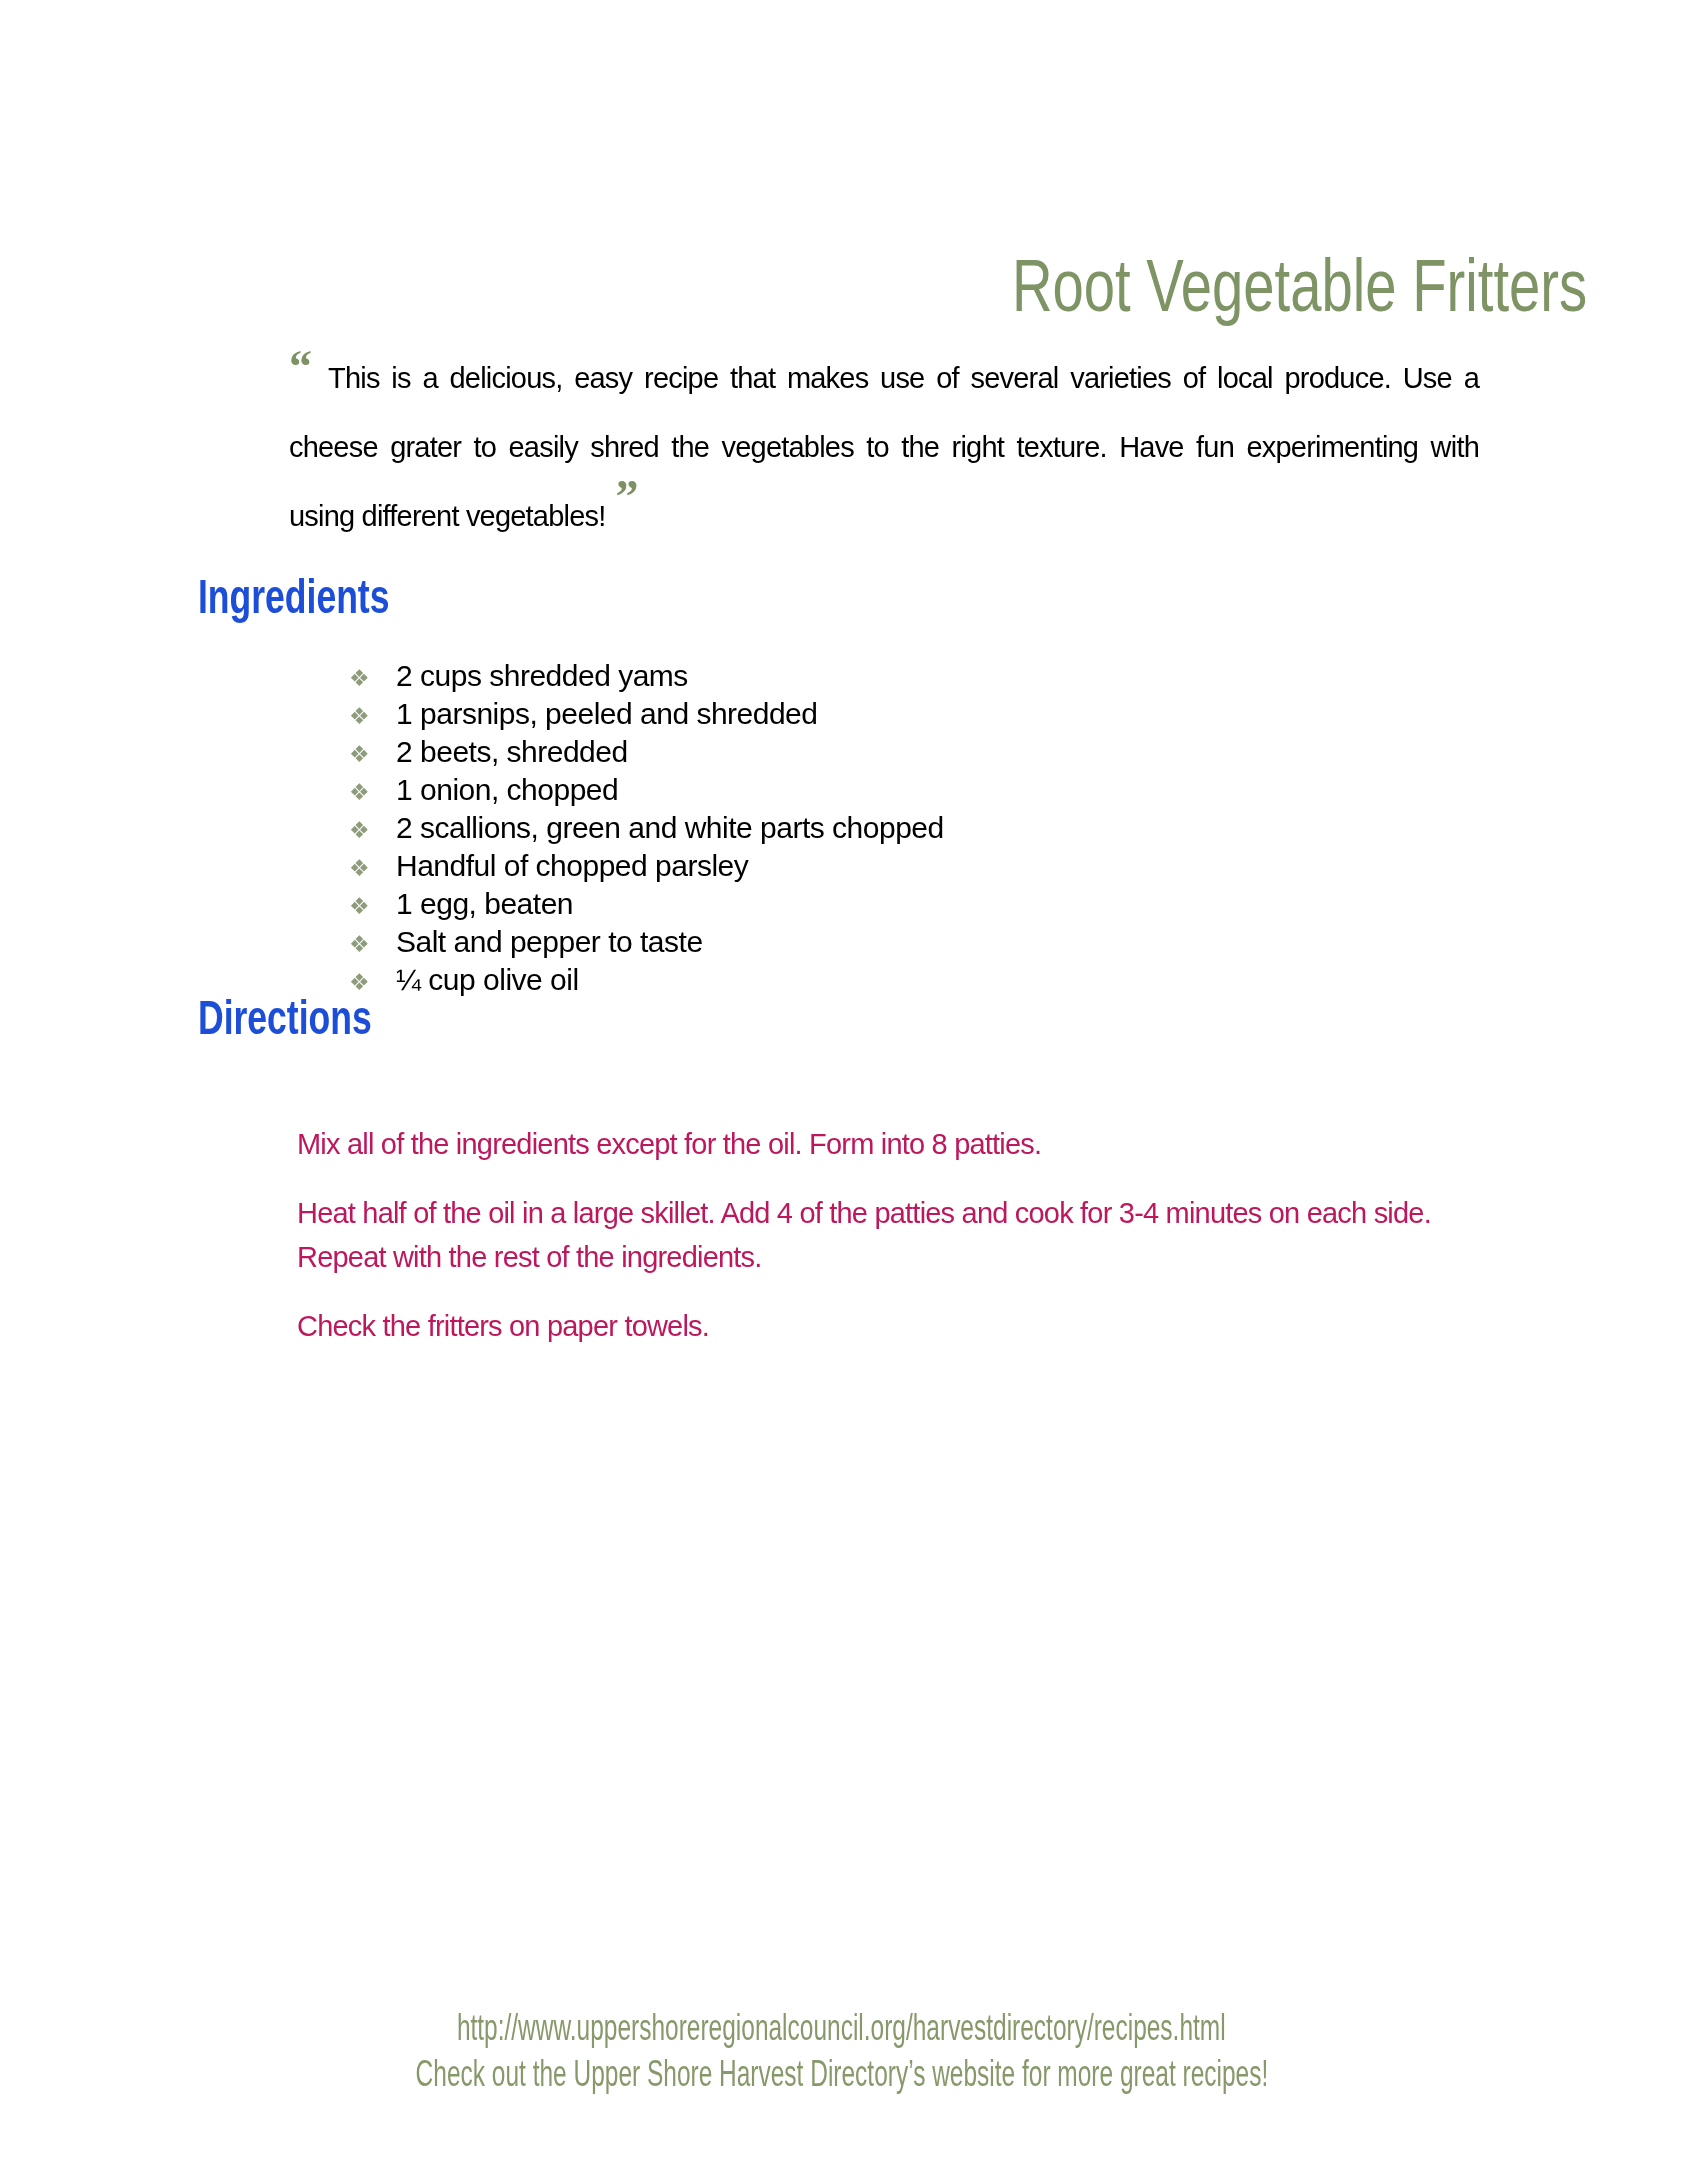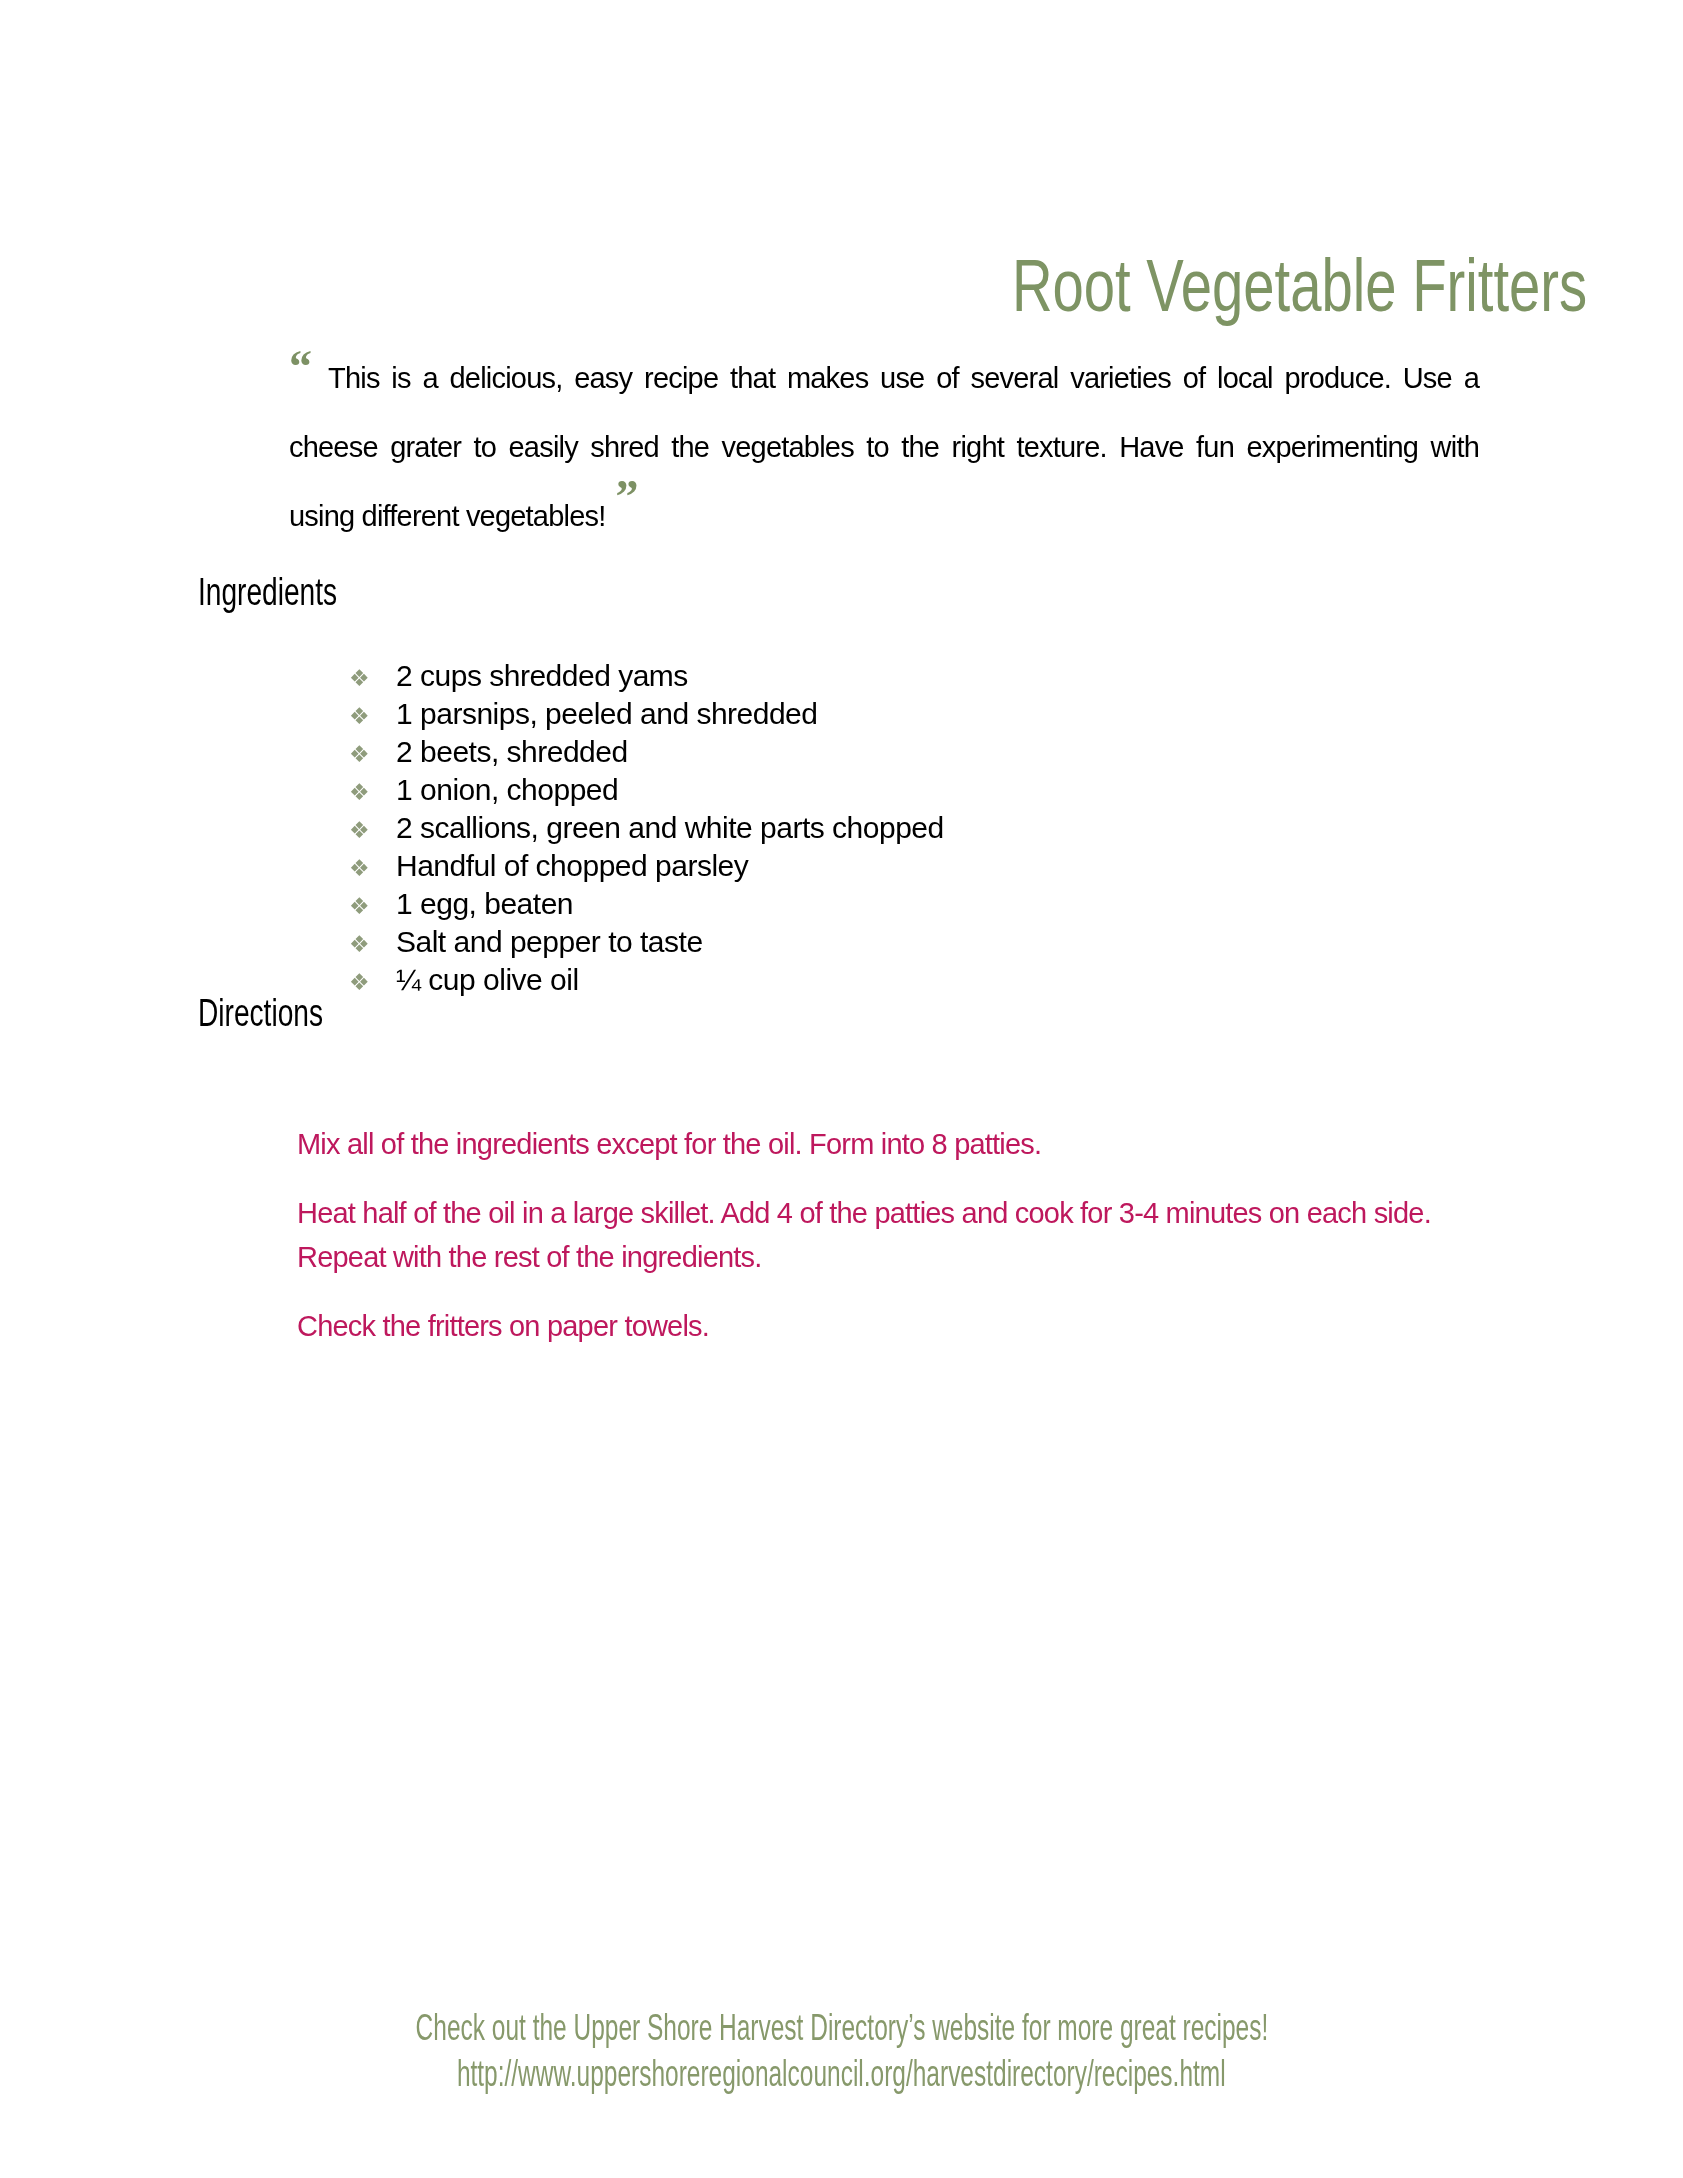--- a/index.html
+++ b/index.html
@@ -52,24 +52,24 @@
     letter-spacing: 0;
     font-family: "Liberation Serif", serif;
   }
   .qmark.open  { position: relative; top: -6px;  margin-right: 16px; }
   .qmark.close { position: relative; top: -14px; margin-left: 10px; }
 
   
   .section-heading {
     position: absolute;
     left: 198px;
-    color: #000000;
-    font-size: 38px;
+    color: #1d4ed8;
+    font-size: 48px;
     line-height: 1;
-    font-weight: normal;
+    font-weight: bold;
     margin: 0;
   }
   .section-heading > span {
     display: inline-block;
     transform: scaleX(0.74);
     transform-origin: left top;
     white-space: nowrap;
   }
   .heading-ingredients { top: 573px; }
   .heading-directions  { top: 994px; }
@@ -160,18 +160,18 @@
 
   <h2 class="section-heading heading-directions"><span>Directions</span></h2>
 
   <div class="directions-body">
     <p>Mix all of the ingredients except for the oil. Form into 8 patties.</p>
     <p>Heat half of the oil in a large skillet. Add 4 of the patties and cook for 3-4 minutes on each side. Repeat with the rest of the ingredients.</p>
     <p>Check the fritters on paper towels.</p>
   </div>
 
   <div class="page-footer">
+    <div class="footer-line"><span><a href="#">http://www.uppershoreregionalcouncil.org/harvestdirectory/recipes.html</a></span></div>
     <div class="footer-line"><span>Check out the Upper Shore Harvest Directory’s website for more great recipes!</span></div>
-    <div class="footer-line"><span><a href="#">http://www.uppershoreregionalcouncil.org/harvestdirectory/recipes.html</a></span></div>
   </div>
 
 </div>
 
 
 </body></html>

